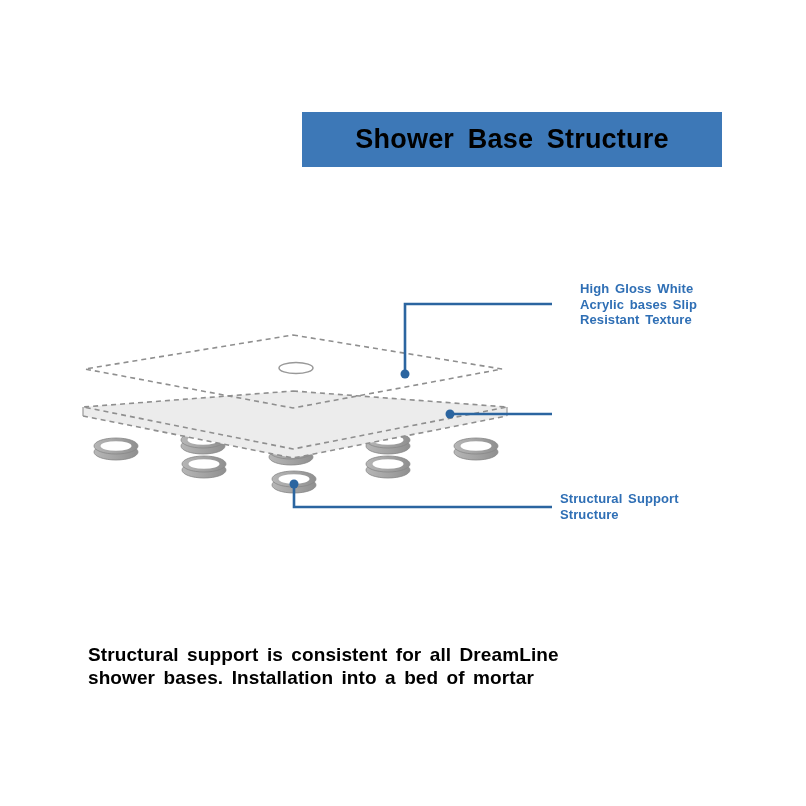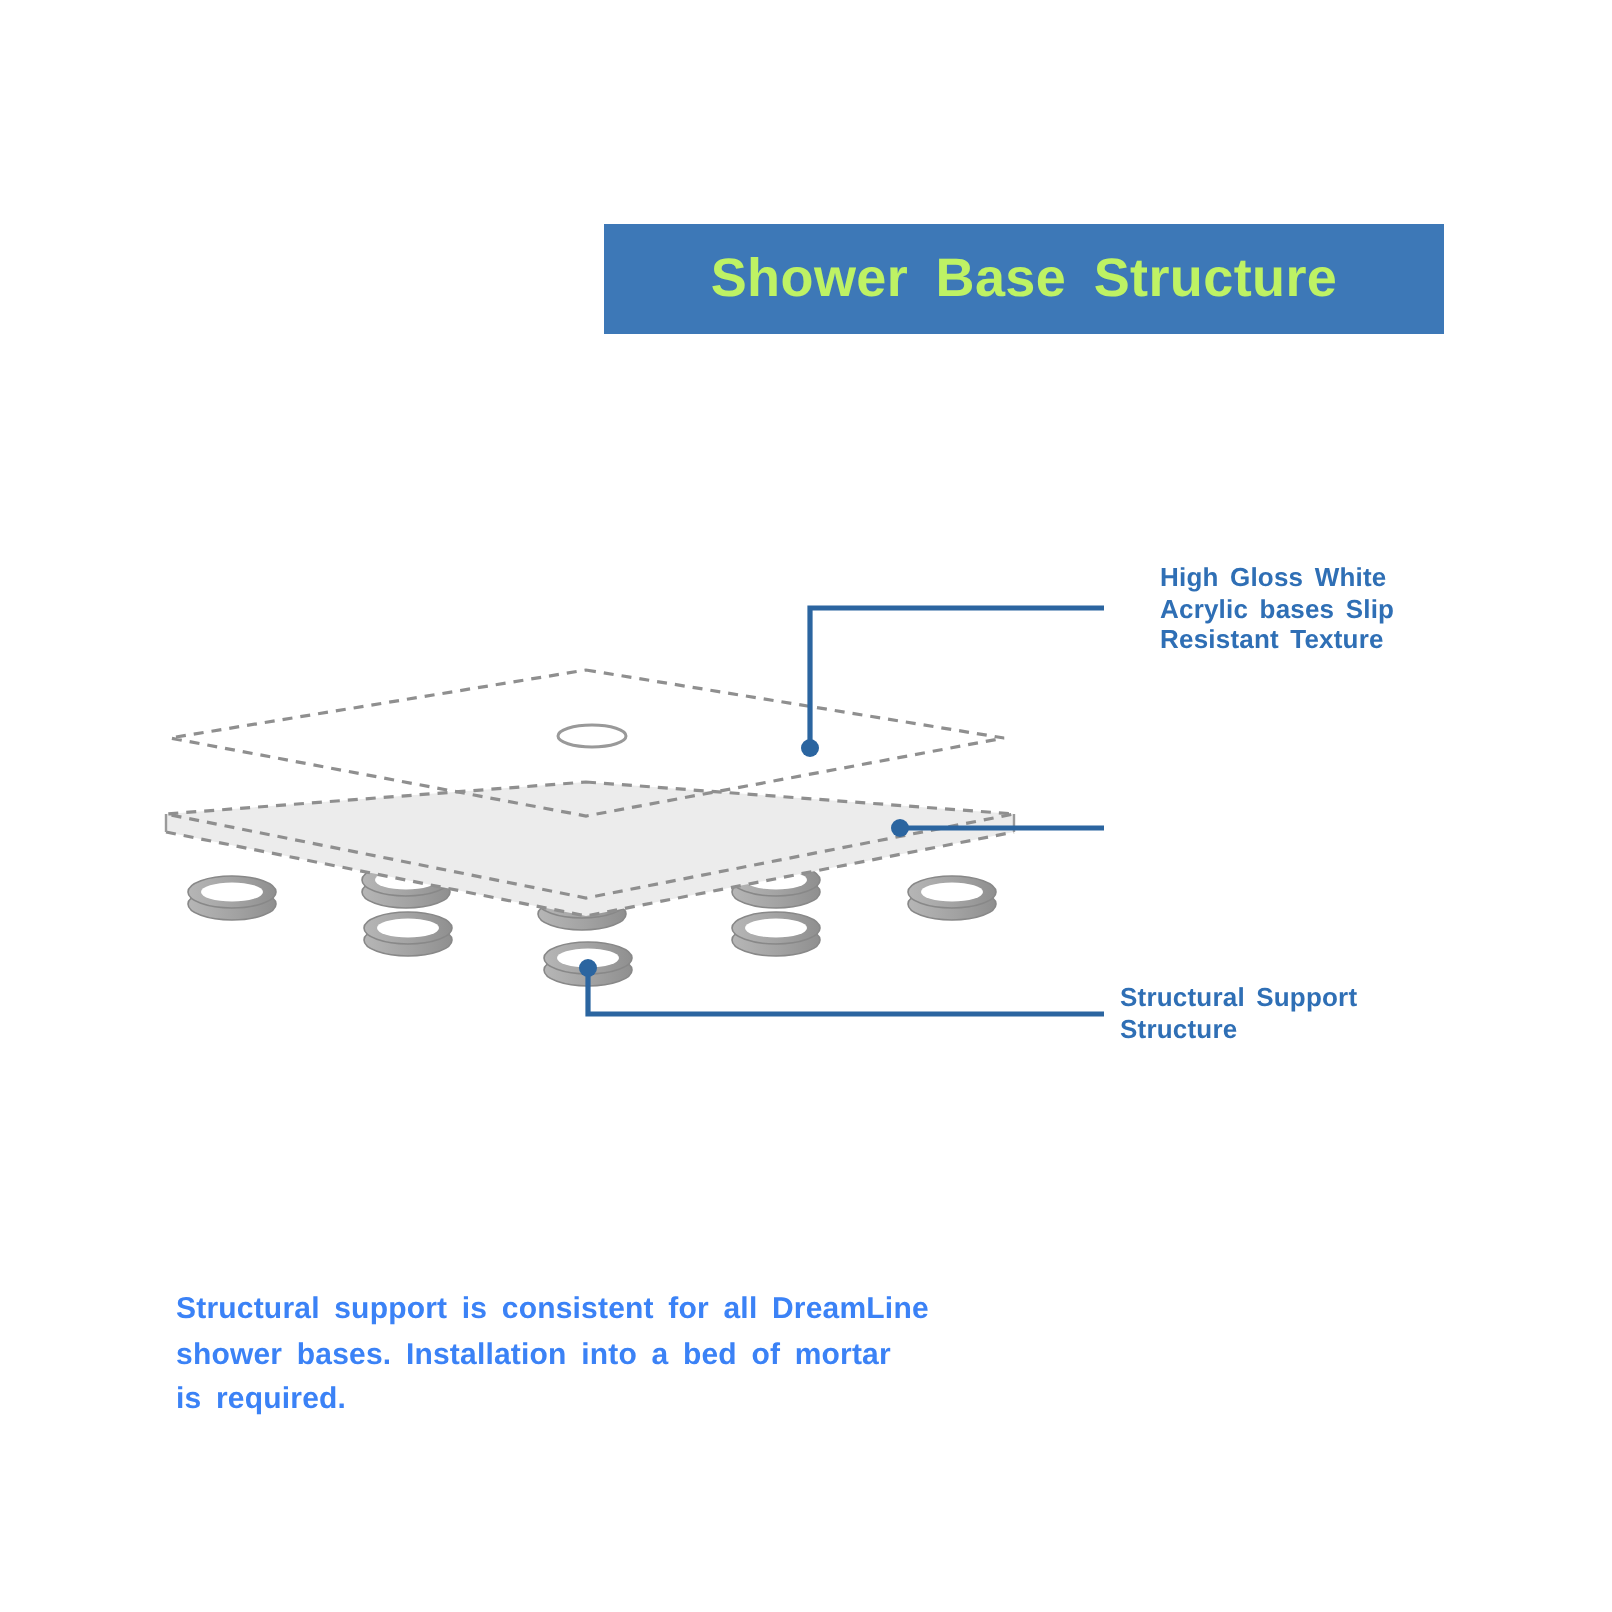--- a/index.html
+++ b/index.html
@@ -20,21 +20,21 @@
     left: 302px;
     top: 112px;
     width: 420px;
     height: 55px;
     background: #3d78b7;
     display: flex;
     align-items: center;
     justify-content: center;
   }
   .banner span {
-    color: #bef264;
+    color: #000000;
     font-size: 27px;
     font-weight: bold;
     letter-spacing: 0.2px;
     word-spacing: 6px;
     white-space: nowrap;
   }
   .diagram-svg {
     position: absolute;
     left: 0;
     top: 0;
@@ -49,22 +49,22 @@
     word-spacing: 2px;
     white-space: nowrap;
   }
   .label-acrylic    { left: 580px; top: 281px; }
   .label-fiberglass { left: 560px; top: 396px; }
   .label-foundation { left: 560px; top: 491px; }
   .footnote {
     position: absolute;
     left: 88px;
     top: 644px;
-    color: #3b82f6;
-    font-size: 15px;
+    color: #000000;
+    font-size: 19px;
     font-weight: bold;
     line-height: 22.5px;
     letter-spacing: 0.1px;
     word-spacing: 3px;
     white-space: nowrap;
   }
 </style>
 </head>
 <body>
 
@@ -151,16 +151,15 @@
 
 
   <div class="callout-label label-foundation">
     <div>Structural Support</div>
     <div>Structure</div>
   </div>
 
   <div class="footnote">
     <div>Structural support is consistent for all DreamLine</div>
     <div>shower bases. Installation into a bed of mortar</div>
-    <div>is required.</div>
   </div>
 
 </div>
 
 </body></html>

